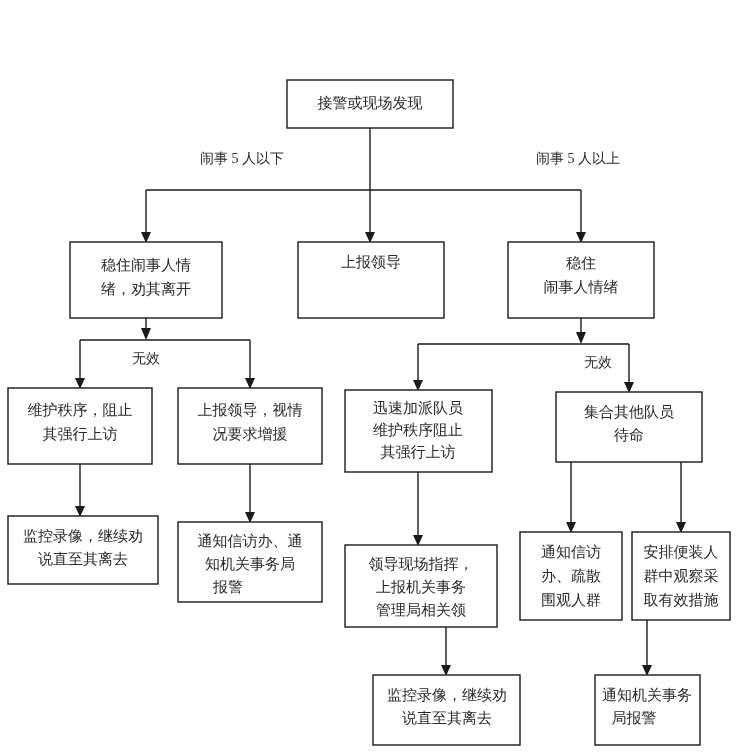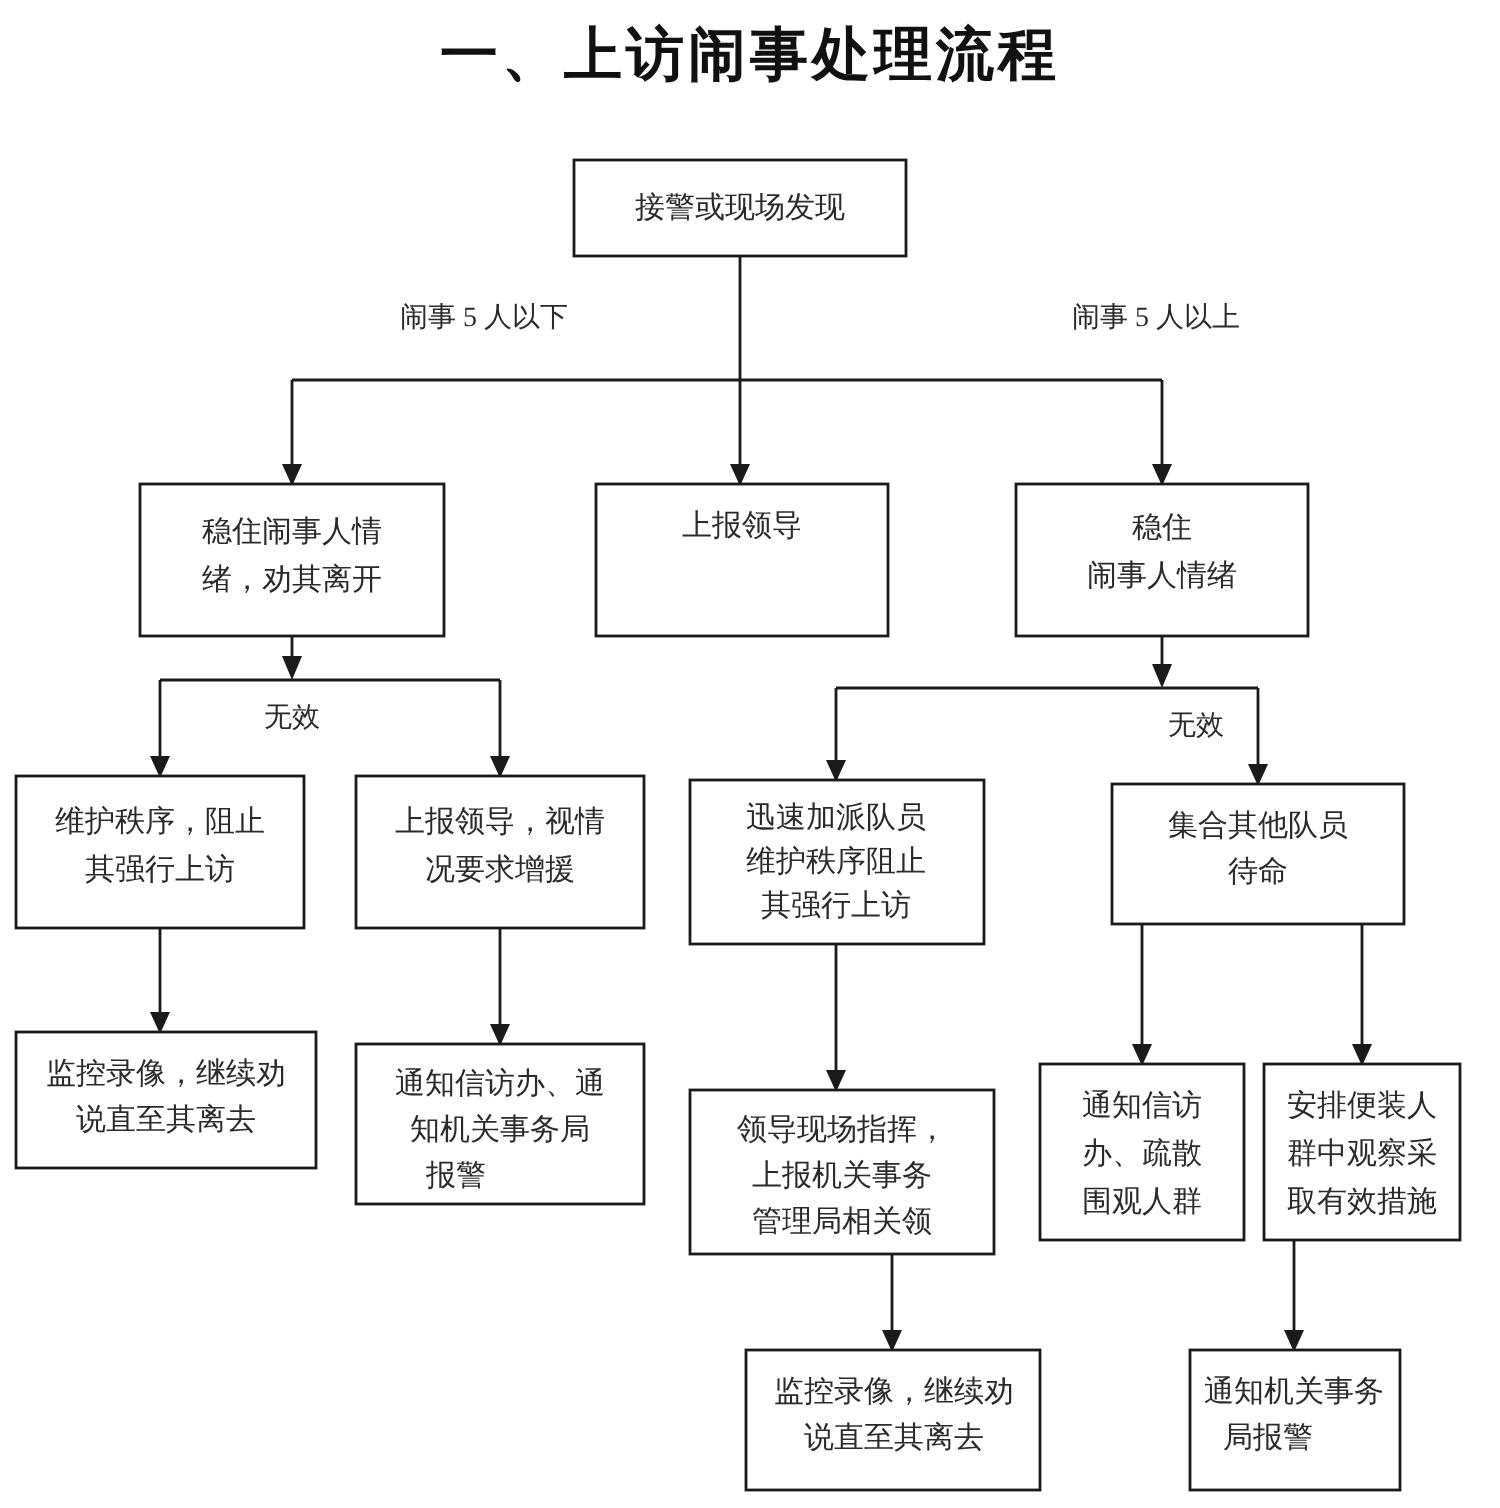--- a/index.html
+++ b/index.html
@@ -64,21 +64,20 @@
   }
   .arrow-head {
     fill: #1a1a1a;
   }
 </style>
 </head>
 <body>
 
 <div id="flowchart-root">
 
-  <div class="page-title">一、上访闹事处理流程</div>
 
   <svg id="diagram" viewBox="0 0 750 754">
 
     <g>
 
       <path class="edge-line" d="M 370 128 L 370 190"></path>
       <path class="edge-line" d="M 146 190 L 581 190"></path>
 
       <path class="edge-line" d="M 146 190 L 146 235"></path>
       <polygon class="arrow-head" points="146,243 141,232 151,232"></polygon>

